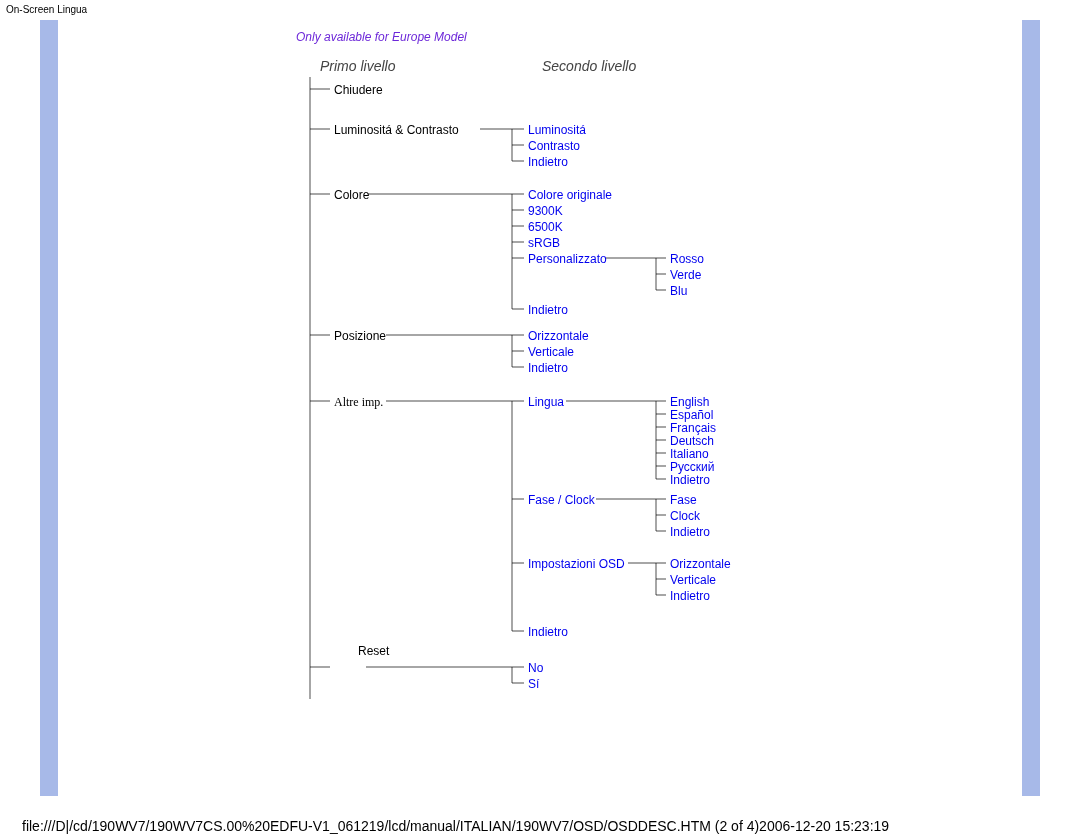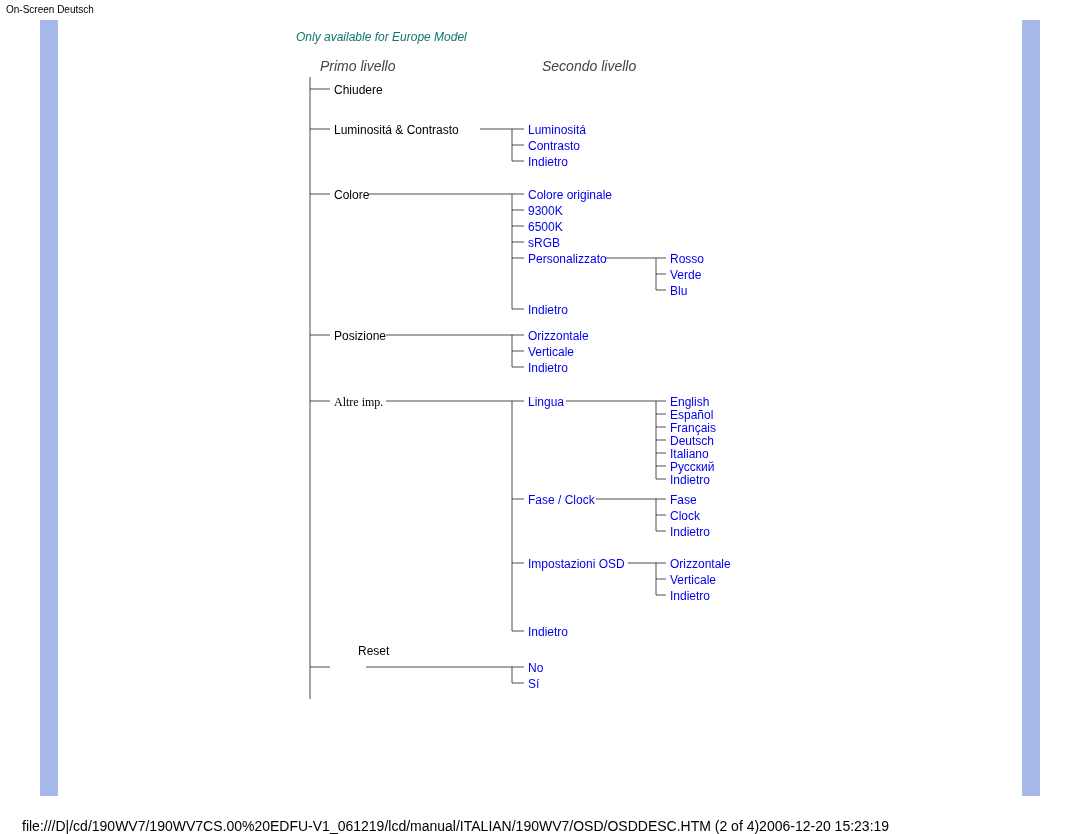--- a/index.html
+++ b/index.html
@@ -37,21 +37,21 @@
     margin-right: 150px;
   }
   .diagram {
     position: relative;
     height: 680px;
     font-family: Arial, sans-serif;
   }
   .diag-title {
     font-style: italic;
     font-size: 17px;
-    color: #0f766e;
+    color: #6d28d9;
   }
   .level-hdr {
     font-style: italic;
     font-size: 14px;
     color: #444;
     position: absolute;
   }
   .lbl {
     position: absolute;
     font-size: 12px;
@@ -70,21 +70,21 @@
   svg.tree {
     position: absolute;
     left: 0;
     top: 0;
   }
   line { stroke: #000; stroke-width: 0.7; }
 </style>
 </head>
 <body>
 
-<div class="header-title">On-Screen Deutsch</div>
+<div class="header-title">On-Screen Lingua</div>
 
 <div class="side-bar side-left"></div>
 <div class="side-bar side-right"></div>
 
 <div class="content">
 
   <div class="diagram">
     <svg class="tree" width="700" height="700">
 
       <line x1="70" y1="48" x2="70" y2="670"></line>

